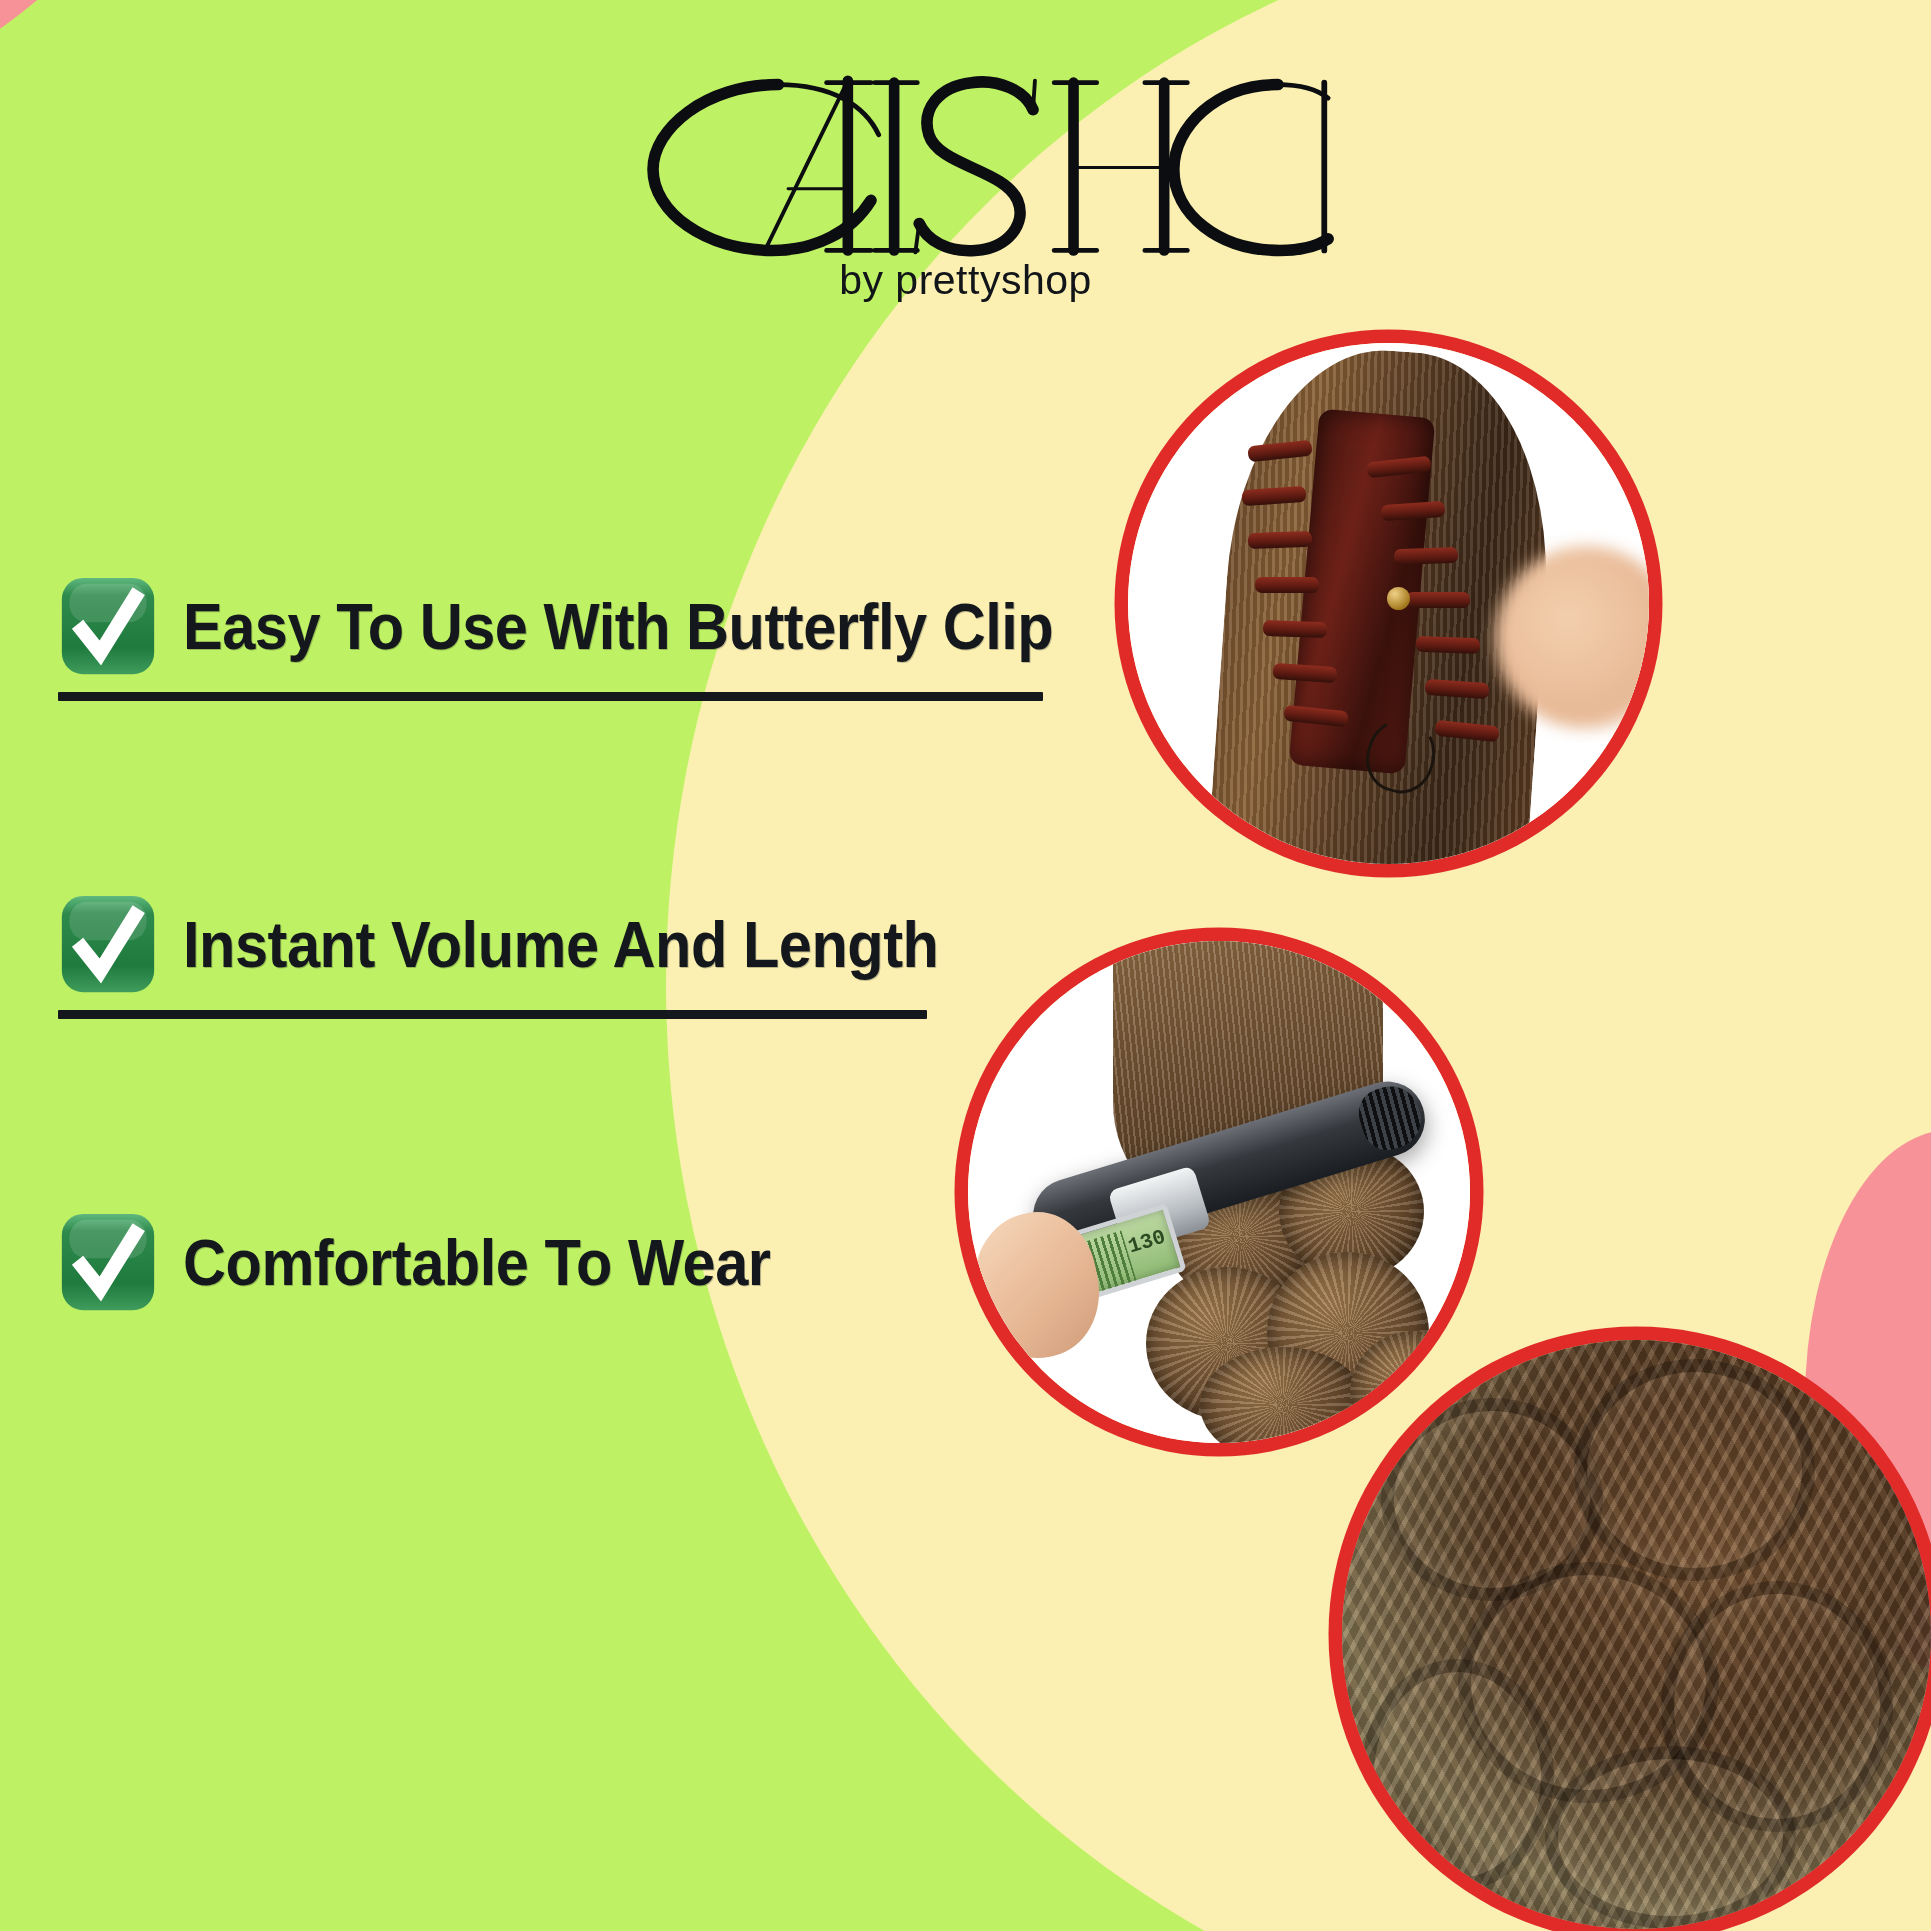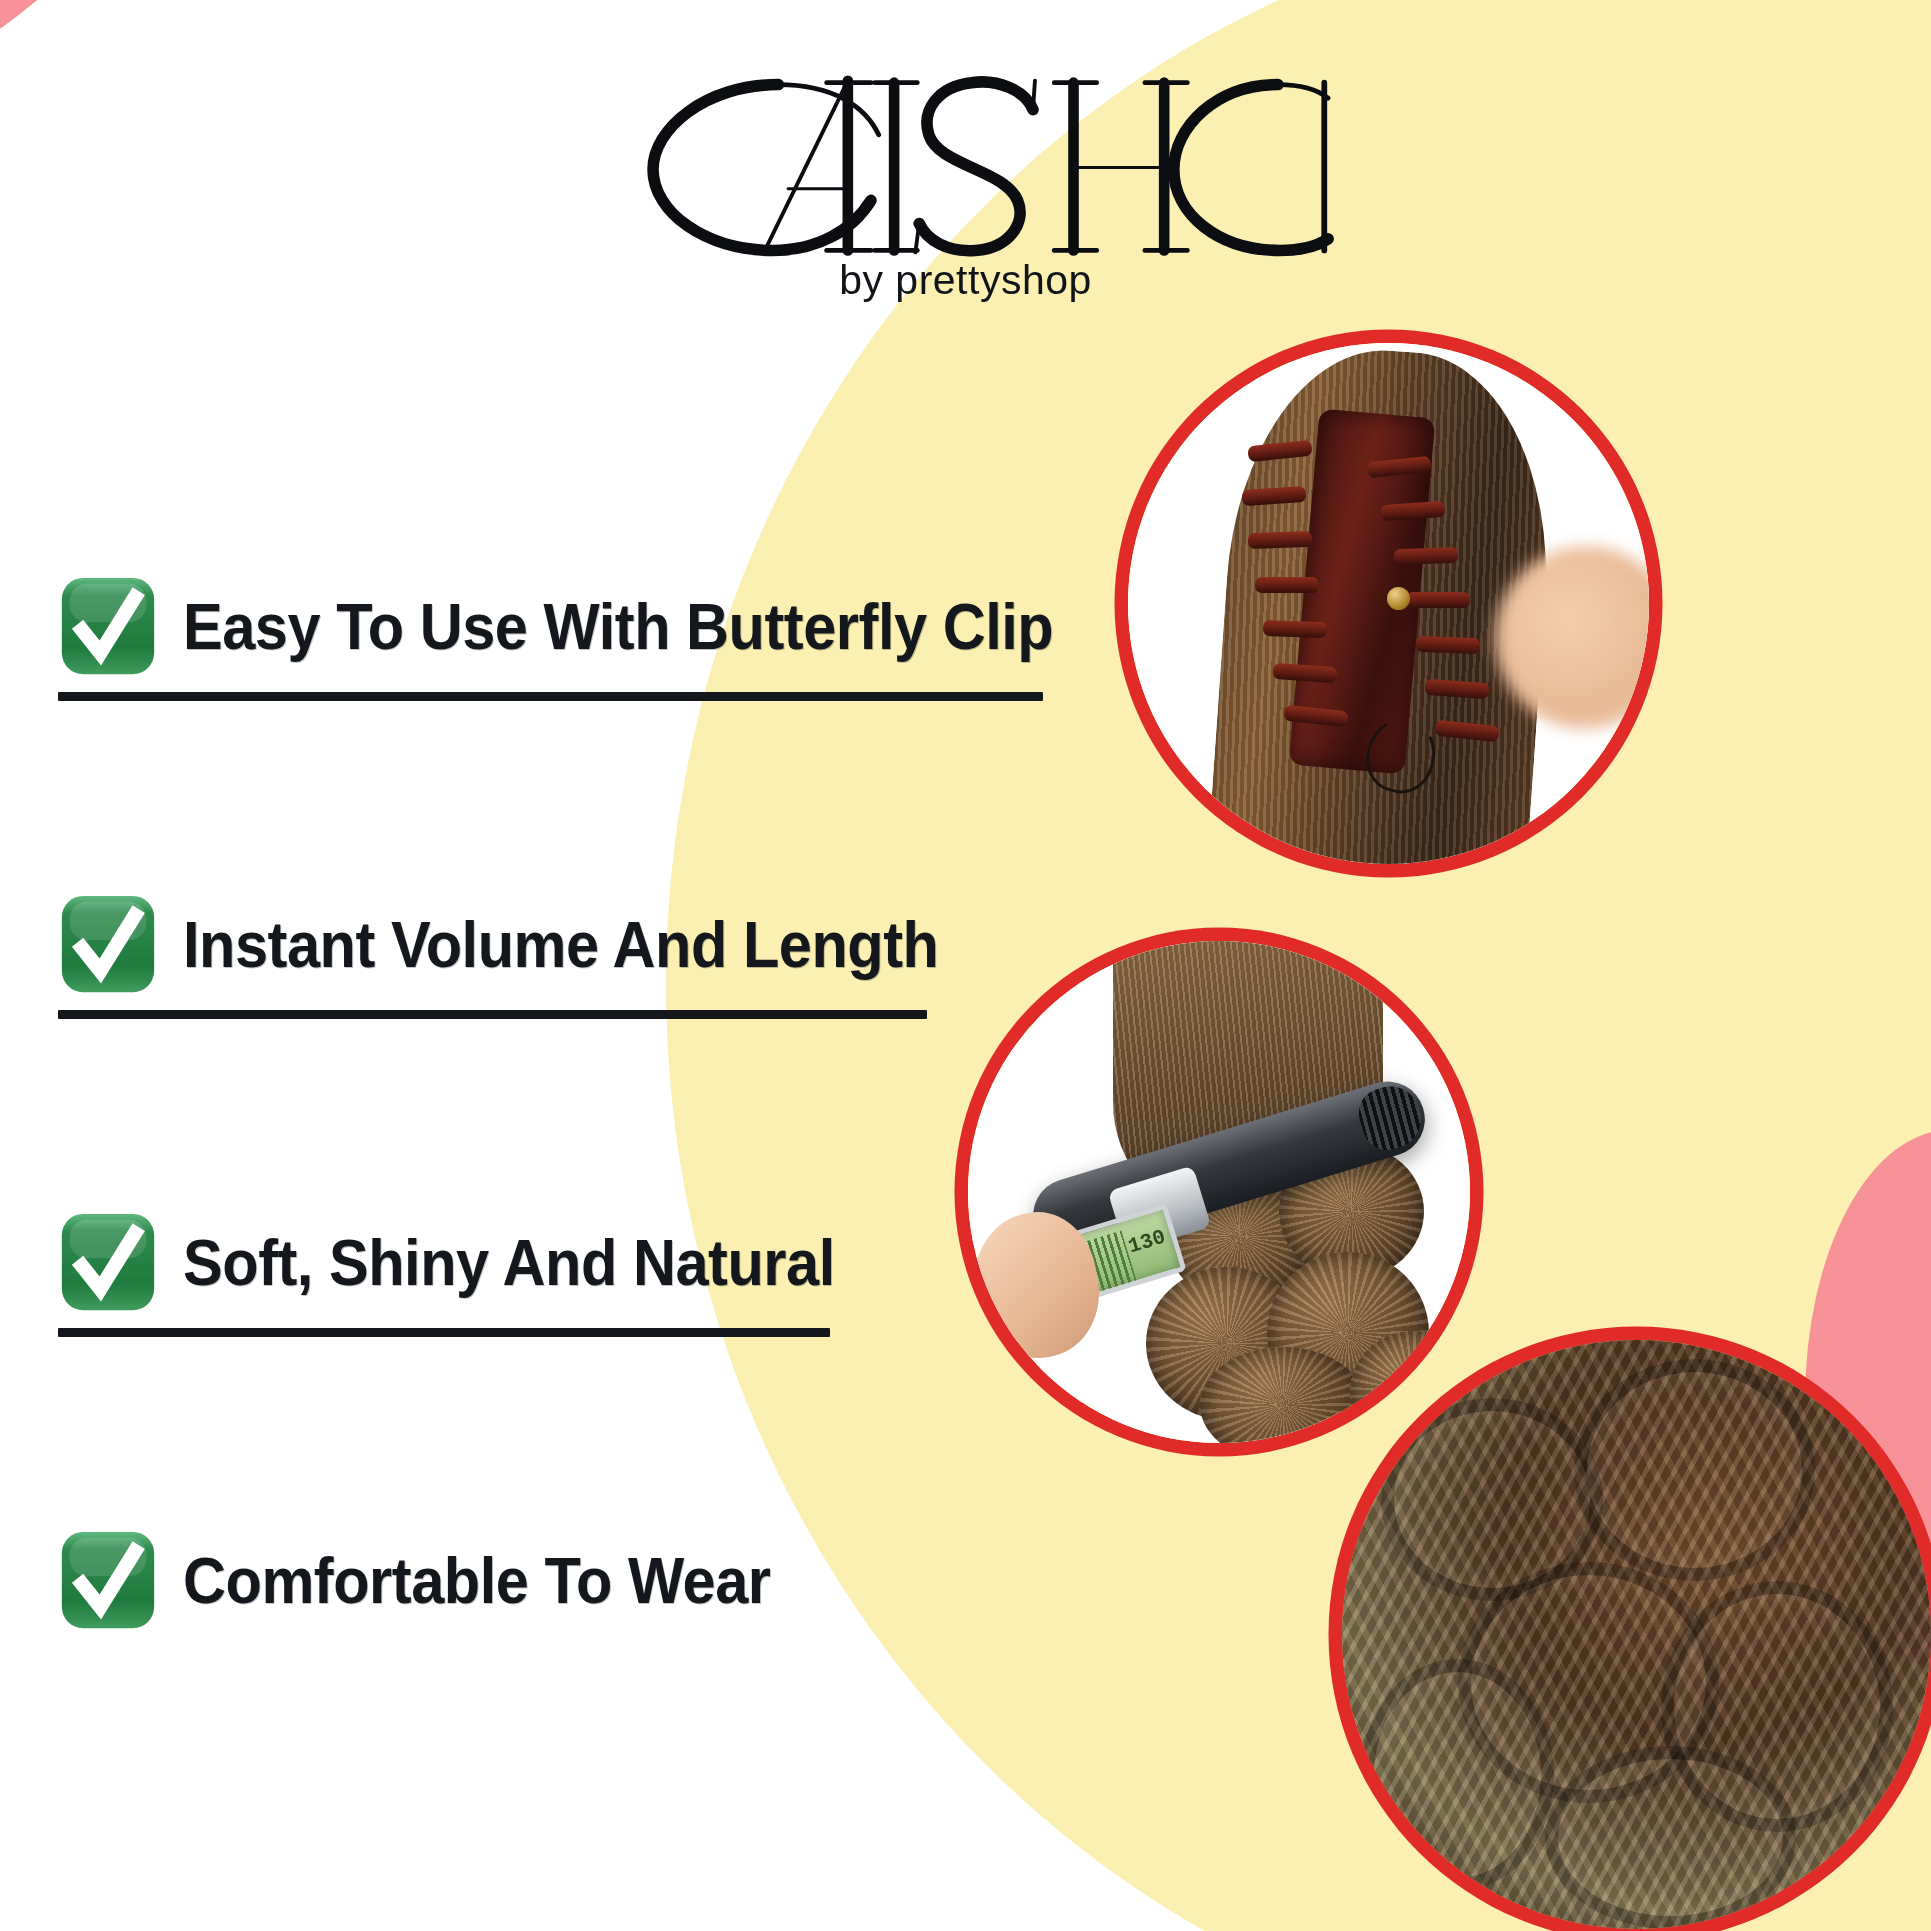--- a/index.html
+++ b/index.html
@@ -8,21 +8,21 @@
   body {
     font-family:"Liberation Sans", sans-serif;
     background:#cbe8fa;
     overflow:hidden;
     position:relative;
   }
 
   #stage {
     position:relative;
     width:1931px; height:1931px;
-    background:#ffffff;
+    background:#bef264;
     overflow:hidden;
   }
 
   
   .bg-pink-tl {
     position:absolute;
     left:-319px; top:-304px;
     width:541px; height:406px;
     background:#f79298;
     border-radius:0 0 100% 0;
@@ -340,31 +340,20 @@
           <rect x="4" y="2" width="96" height="100" rx="22" fill="url(#g1)"></rect>
           <rect x="12" y="8" width="80" height="40" rx="18" fill="#ffffff" opacity="0.13"></rect>
           <path d="M25 56 L44 80 L80 22" fill="none" stroke="#ffffff" stroke-width="15" stroke-linecap="square"></path>
         </svg>
       </span>
       <span class="feature-text">Instant Volume And Length</span>
       <span class="feature-rule" style="width:869px"></span>
     </div>
 
 
-    <div class="feature">
-      <span class="check-icon">
-        <svg viewBox="0 0 104 108">
-          <rect x="4" y="2" width="96" height="100" rx="22" fill="url(#g1)"></rect>
-          <rect x="12" y="8" width="80" height="40" rx="18" fill="#ffffff" opacity="0.13"></rect>
-          <path d="M25 56 L44 80 L80 22" fill="none" stroke="#ffffff" stroke-width="15" stroke-linecap="square"></path>
-        </svg>
-      </span>
-      <span class="feature-text">Soft, Shiny And Natural</span>
-      <span class="feature-rule" style="width:772px"></span>
-    </div>
 
     <div class="feature">
       <span class="check-icon">
         <svg viewBox="0 0 104 108">
           <rect x="4" y="2" width="96" height="100" rx="22" fill="url(#g1)"></rect>
           <rect x="12" y="8" width="80" height="40" rx="18" fill="#ffffff" opacity="0.13"></rect>
           <path d="M25 56 L44 80 L80 22" fill="none" stroke="#ffffff" stroke-width="15" stroke-linecap="square"></path>
         </svg>
       </span>
       <span class="feature-text">Comfortable To Wear</span>

